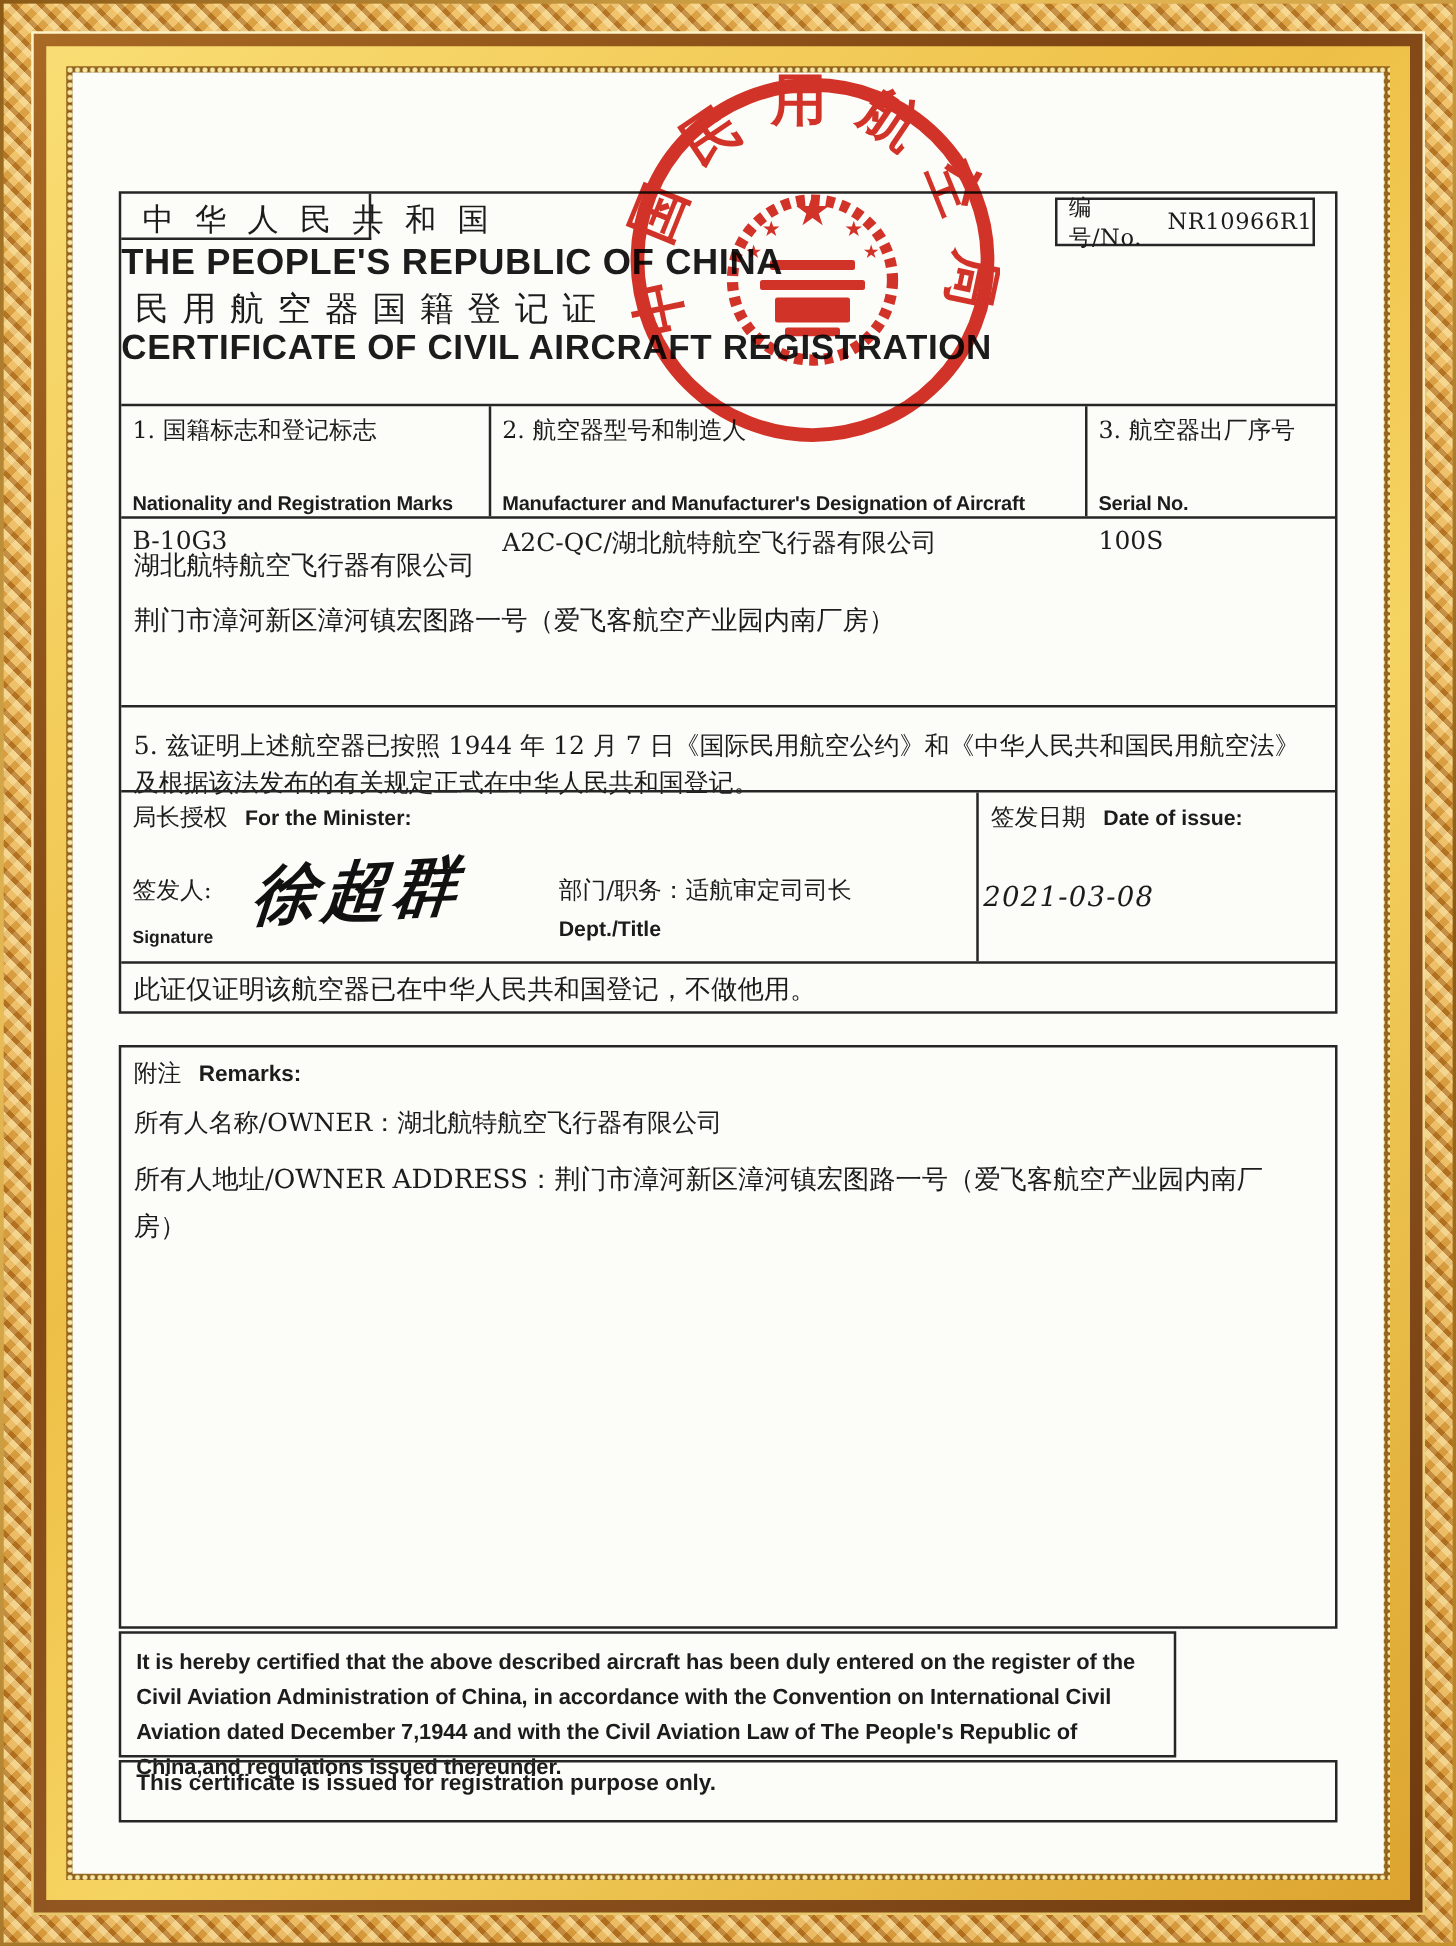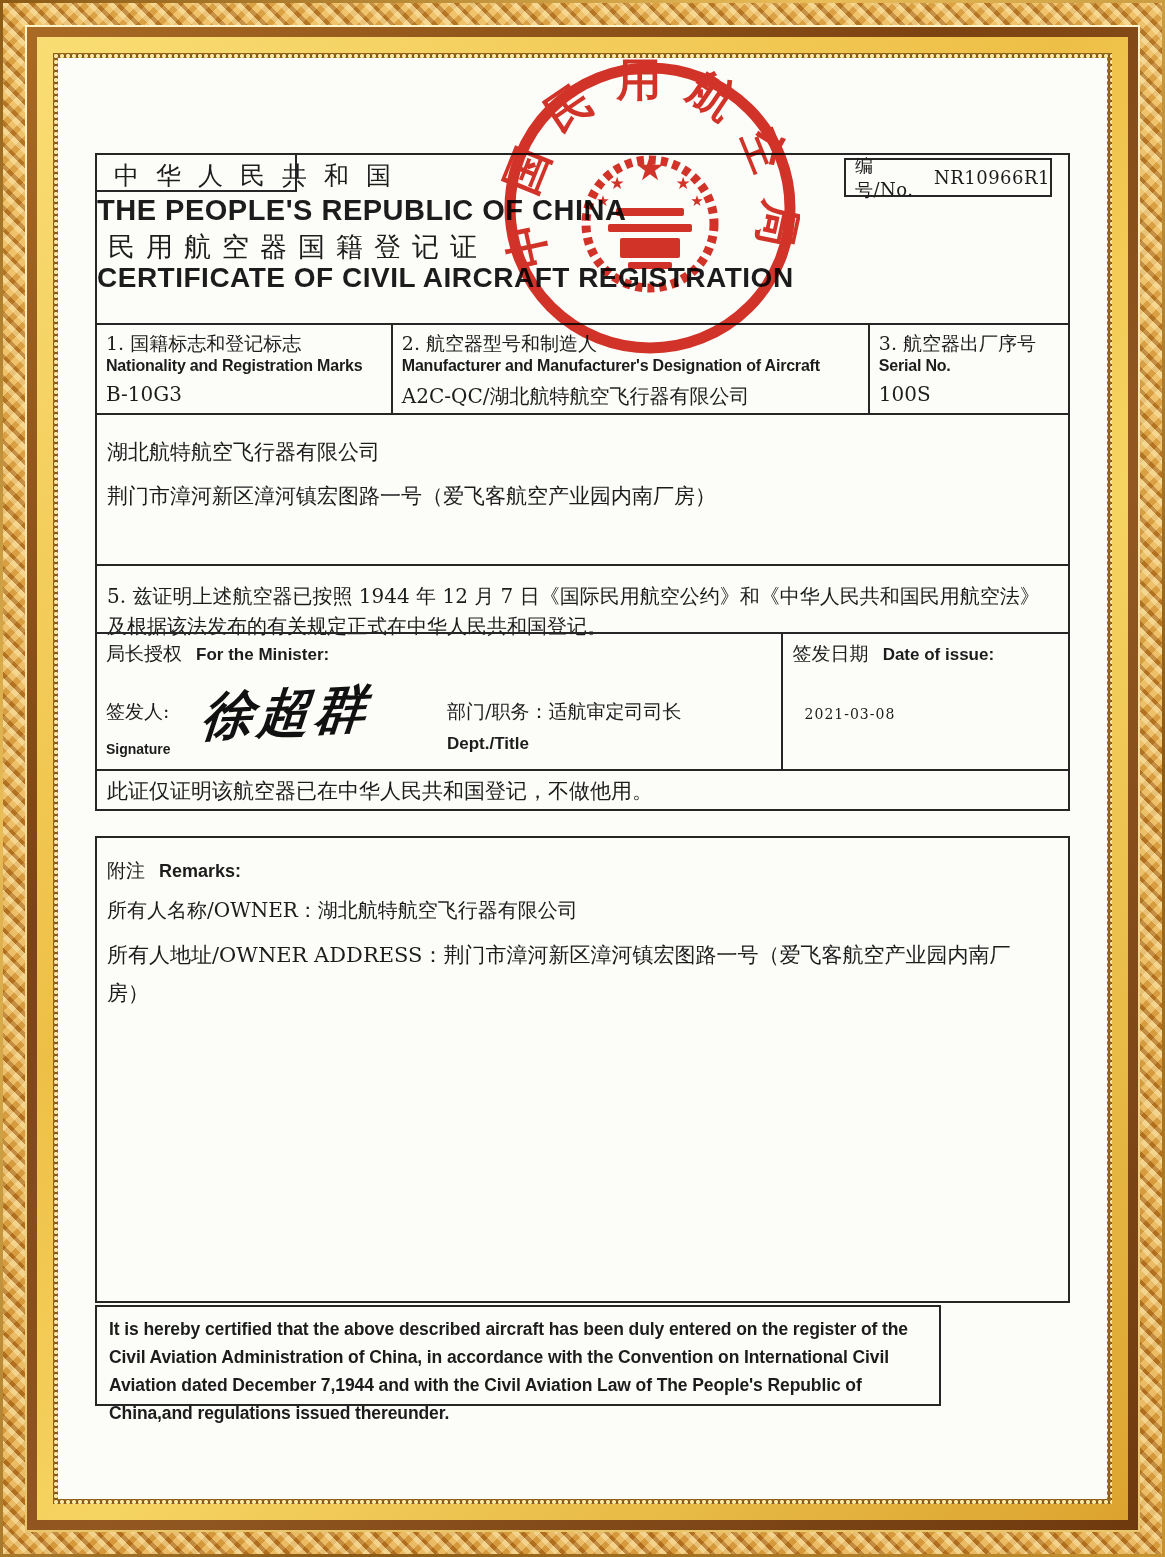--- a/index.html
+++ b/index.html
@@ -57,21 +57,21 @@
   .t-en1 { top:39px; font-size:29px; letter-spacing:.5px; }
   .t-cn2 { top:74px; font-size:27px; letter-spacing:11px; text-indent:11px; }
   .t-en2 { top:107px; font-size:28px; letter-spacing:.5px; }
 
   .row-cols { height:90px; display:flex; }
   .cell { padding:6px 9px; }
   .cell-1 { width:297px; border-right:2px solid #262626; }
   .cell-2 { width:479px; border-right:2px solid #262626; }
   .cell-3 { width:199px; }
   .cell .lab-cn { font-size:19px; }
-  .cell .lab-en { font-size:16px; line-height:1.15; letter-spacing:-0.2px; }
+  .cell .lab-en { font-size:16px; line-height:1.15; letter-spacing:-0.2px;margin-top:38px; }
   .cell .val    { font-size:20px; margin-top:7px; }
   .cell-2 .val  { margin-top:8px; }
 
   .row-issueto { height:151px; padding:7px 10px; }
   .row-issueto .line1 { font-size:20px; }
   .row-issueto .line1 .enb { font-size:18px; margin-left:10px; }
   .row-issueto .line2 { font-size:21px; margin-top:16px; }
   .row-issueto .line3 { font-size:21px; margin-top:16px; }
 
   .row-cert5 { height:68px; padding:15px 10px; font-size:20px; line-height:1.5; }
@@ -87,30 +87,30 @@
   .signature {
     position:absolute; left:105px; top:44px; font-size:52px; font-weight:bold;
     font-style:italic; letter-spacing:4px; transform:rotate(-3deg) skewX(-8deg);
     font-family:"DejaVu Serif",serif; color:#111;
   }
   .dept-block { position:absolute; left:350px; top:65px; }
   .dept-block .cn  { font-size:19px; display:block; }
   .dept-block .enb { font-size:17px; display:block; margin-top:9px; }
   .date-label { position:absolute; left:10px; top:7px; font-size:19px; }
   .date-label .enb { font-size:17px; margin-left:8px; }
-  .date-value { position:absolute; left:22px; top:72px; font-size:14px; letter-spacing:1px; }
+  .date-value { position:absolute; left:4px; top:72px; font-size:22px; letter-spacing:1px;font-style:italic; }
 
   .row-note { height:40px; padding:6px 10px; font-size:21px; }
 
   
   .remarks-box {
     position:absolute; left:37px; top:778px; width:975px; height:467px;
     border:2px solid #262626; padding:8px 10px;
   }
-  .remarks-box .rline1 { font-size:19px;margin-top:12px; }
+  .remarks-box .rline1 { font-size:19px; }
   .remarks-box .rline1 .enb { font-size:18px; margin-left:8px; }
   .remarks-box .rline2 { font-size:20px; margin-top:13px; }
   .remarks-box .rline3 { font-size:21px; margin-top:13px; line-height:1.8; padding-right:6px; }
 
   .english-box {
     position:absolute; left:37px; top:1247px; width:846px; height:101px;
     border:2px solid #262626; padding:8px 12px;
     font-family:"Liberation Sans","DejaVu Sans",sans-serif; font-weight:bold;
     font-size:17.5px; line-height:1.6; letter-spacing:-0.1px;
   }
@@ -205,20 +205,21 @@
             <div class="rline1">
               <span class="cn">附注</span>
               <span class="enb">Remarks:</span>
             </div>
             <div class="rline2 cn">所有人名称/OWNER：湖北航特航空飞行器有限公司</div>
             <div class="rline3 cn">所有人地址/OWNER ADDRESS：荆门市漳河新区漳河镇宏图路一号（爱飞客航空产业园内南厂房）</div>
           </div>
 
           <div class="english-box">It is hereby certified that the above described aircraft has been duly entered on the register of the Civil Aviation Administration of China, in accordance with the Convention on International Civil Aviation dated December 7,1944 and with the Civil Aviation Law of The People's Republic of China,and regulations issued thereunder.</div>
 
+          <div class="purpose-box">This certificate is issued for registration purpose only.</div>
 
           <svg class="seal" viewBox="0 0 300 300">
             <defs>
               <path id="sealArc" d="M 43.8 190.7 A 113 113 0 1 1 256.2 190.7" fill="none"></path>
             </defs>
             <circle cx="150" cy="152" r="140" fill="none" stroke="#d3261b" stroke-width="11"></circle>
             <text font-size="45" fill="#d3261b" letter-spacing="22" font-family="'DejaVu Serif',serif" font-weight="bold">
               <textPath href="#sealArc" startOffset="50%" text-anchor="middle">中国民用航空局</textPath>
             </text>
             <g fill="#d3261b" stroke="#d3261b">

